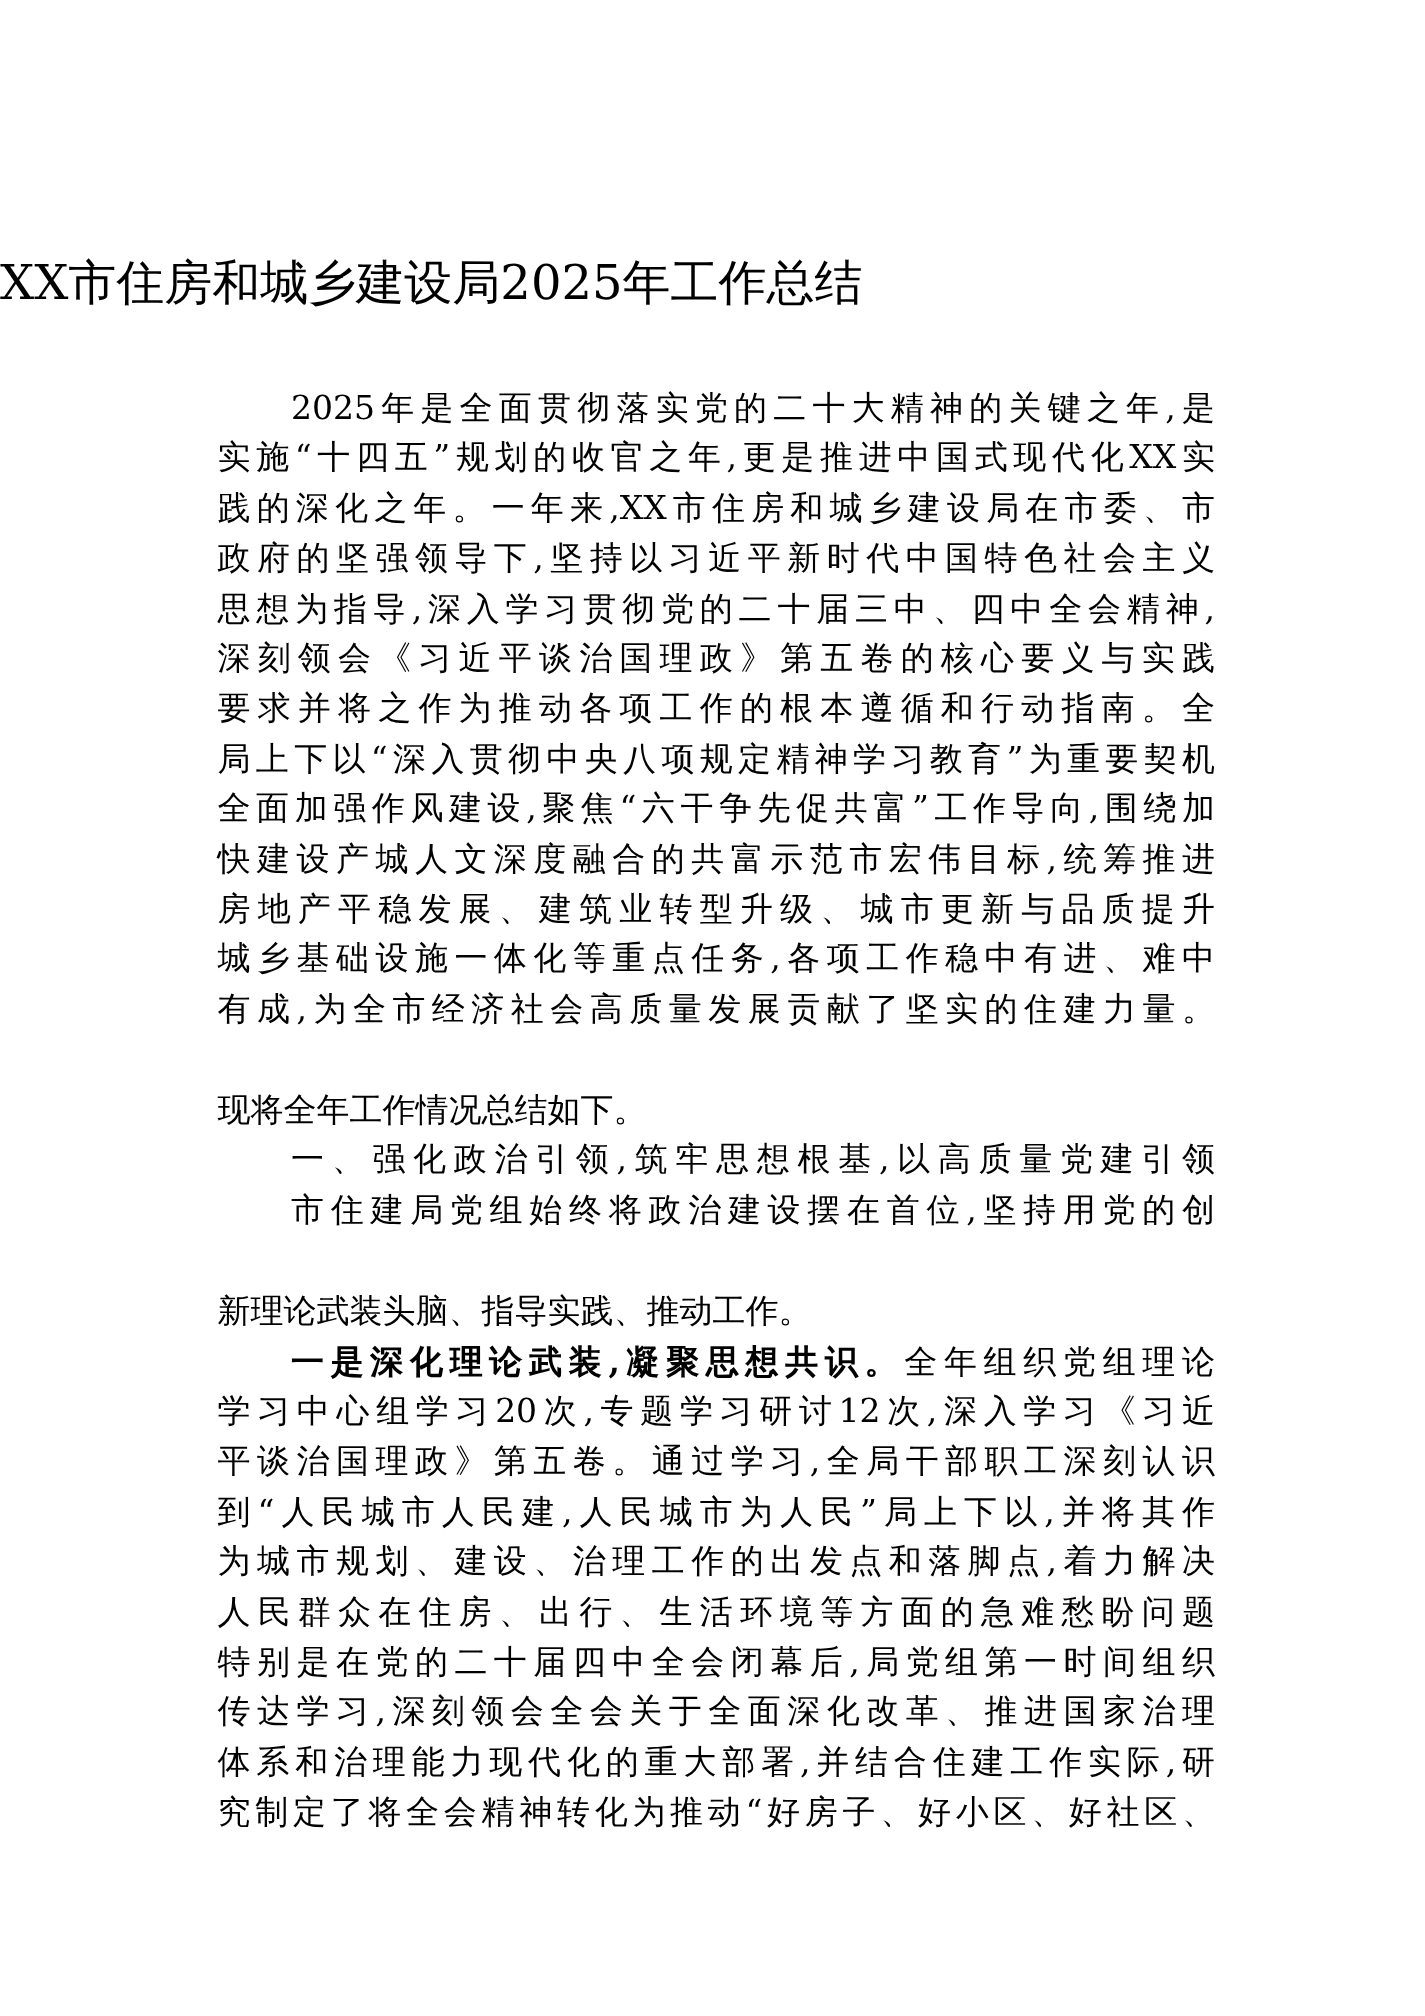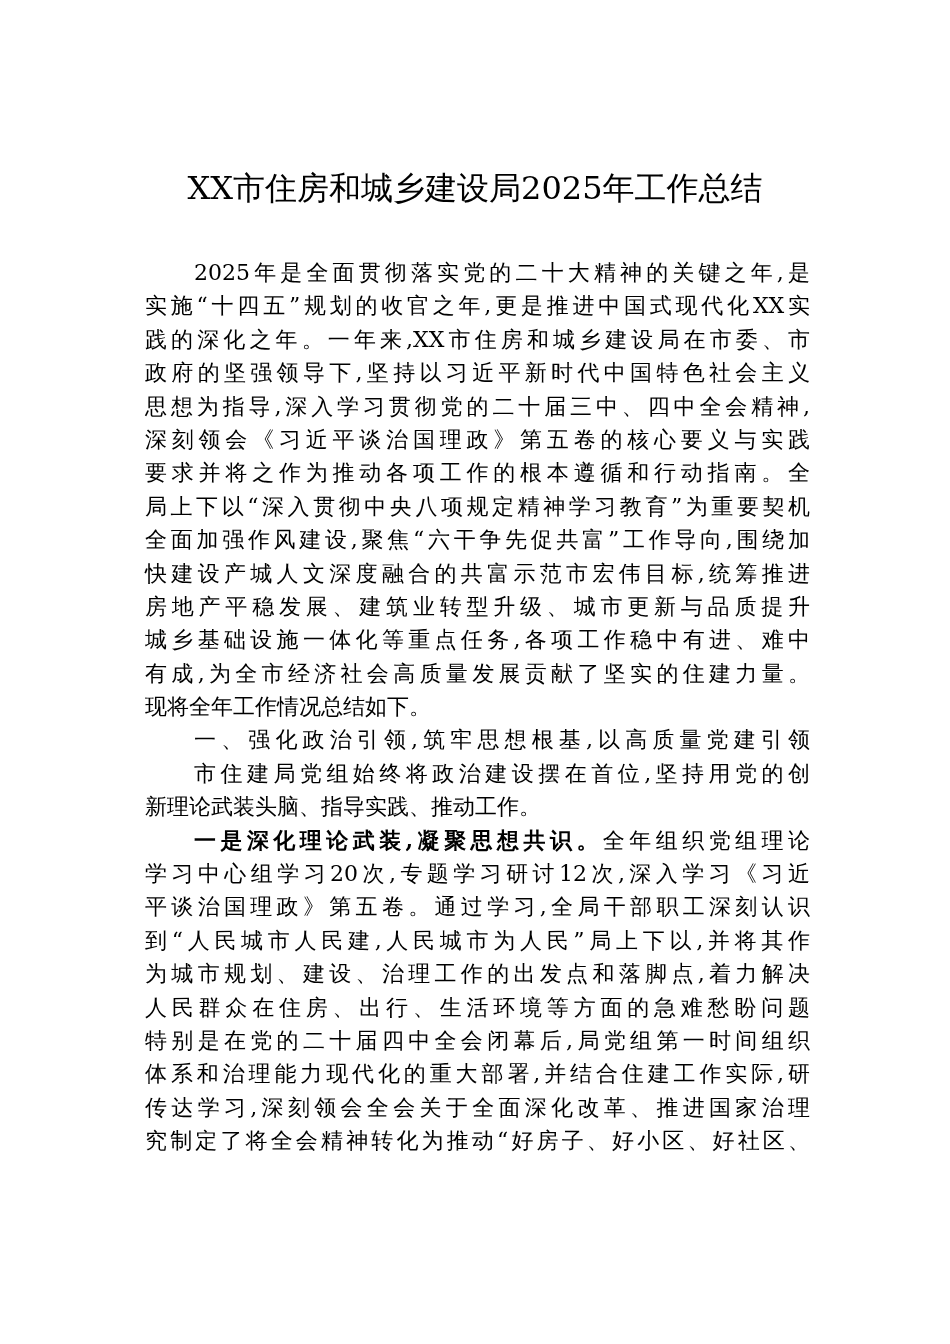--- a/index.html
+++ b/index.html
@@ -21,21 +21,20 @@
     top: 0;
     width: 950px;
     height: 1344px;
     background: #ffffff;
   }
   .title {
     position: absolute;
     left: 0;
     top: 166px;
     width: 950px;
-    text-align: center;
     font-size: 32px;
     line-height: 44px;
     letter-spacing: 0px;
     white-space: nowrap;
   }
   .body {
     position: absolute;
     left: 145px;
     top: 256px;
     width: 665px;
@@ -47,20 +46,21 @@
     white-space: nowrap;
     text-align: justify;
     text-align-last: justify;
     display: block;
   }
   .line.indent {
     padding-left: 49px;
   }
   .line.last {
     text-align-last: left;
+    margin-top: 34px;
   }
   .bold {
     font-weight: bold;
   }
 </style>
 </head>
 <body>
 
 <div class="page">
 
@@ -95,19 +95,19 @@
     </div>
 
     <div>
       <span class="line indent"><span class="bold">一是深化理论武装,凝聚思想共识。</span><span>全年组织党组理论</span></span>
       <span class="line">学习中心组学习20次,专题学习研讨12次,深入学习《习近</span>
       <span class="line">平谈治国理政》第五卷。通过学习,全局干部职工深刻认识</span>
       <span class="line">到“人民城市人民建,人民城市为人民”局上下以,并将其作</span>
       <span class="line">为城市规划、建设、治理工作的出发点和落脚点,着力解决</span>
       <span class="line">人民群众在住房、出行、生活环境等方面的急难愁盼问题</span>
       <span class="line">特别是在党的二十届四中全会闭幕后,局党组第一时间组织</span>
+      <span class="line">传达学习,深刻领会全会关于全面深化改革、推进国家治理</span>
       <span class="line">体系和治理能力现代化的重大部署,并结合住建工作实际,研</span>
-      <span class="line">传达学习,深刻领会全会关于全面深化改革、推进国家治理</span>
       <span class="line">究制定了将全会精神转化为推动“好房子、好小区、好社区、</span>
     </div>
 
   </div>
 </div>
 
 </body></html>

